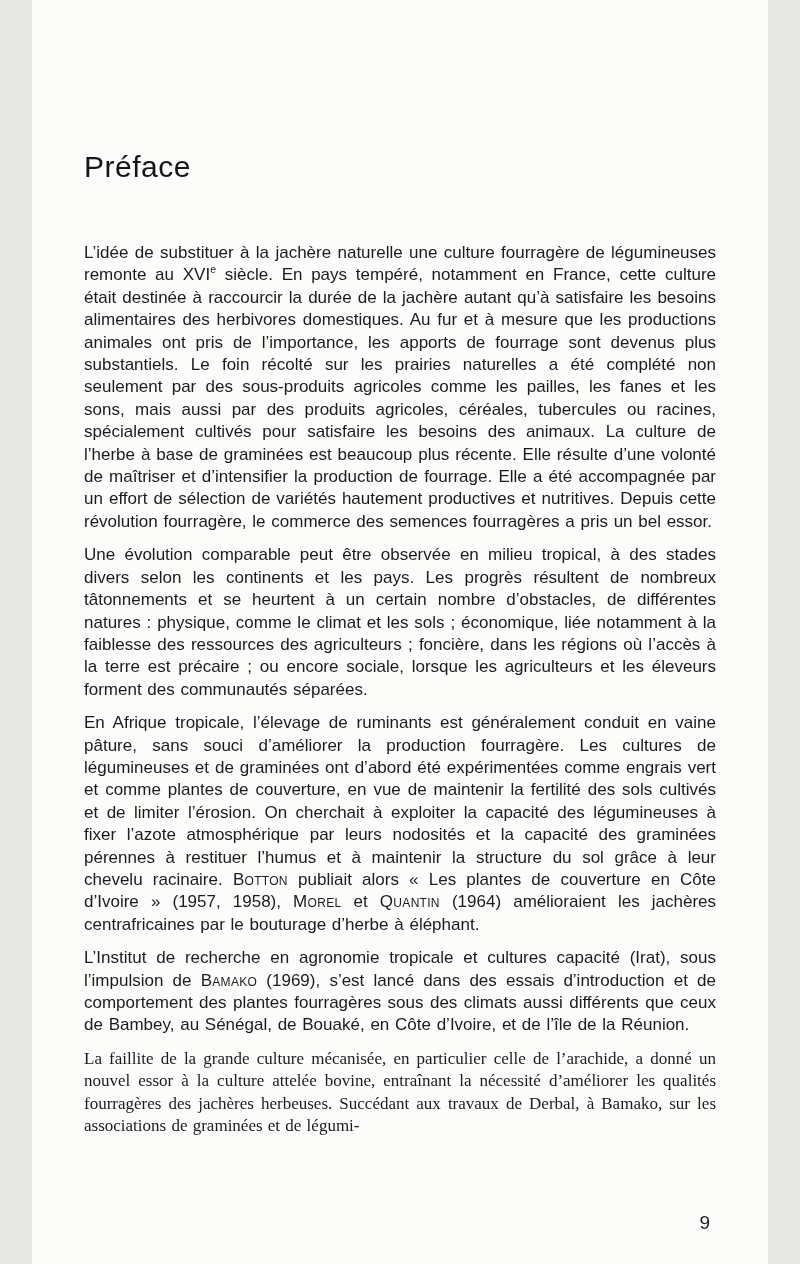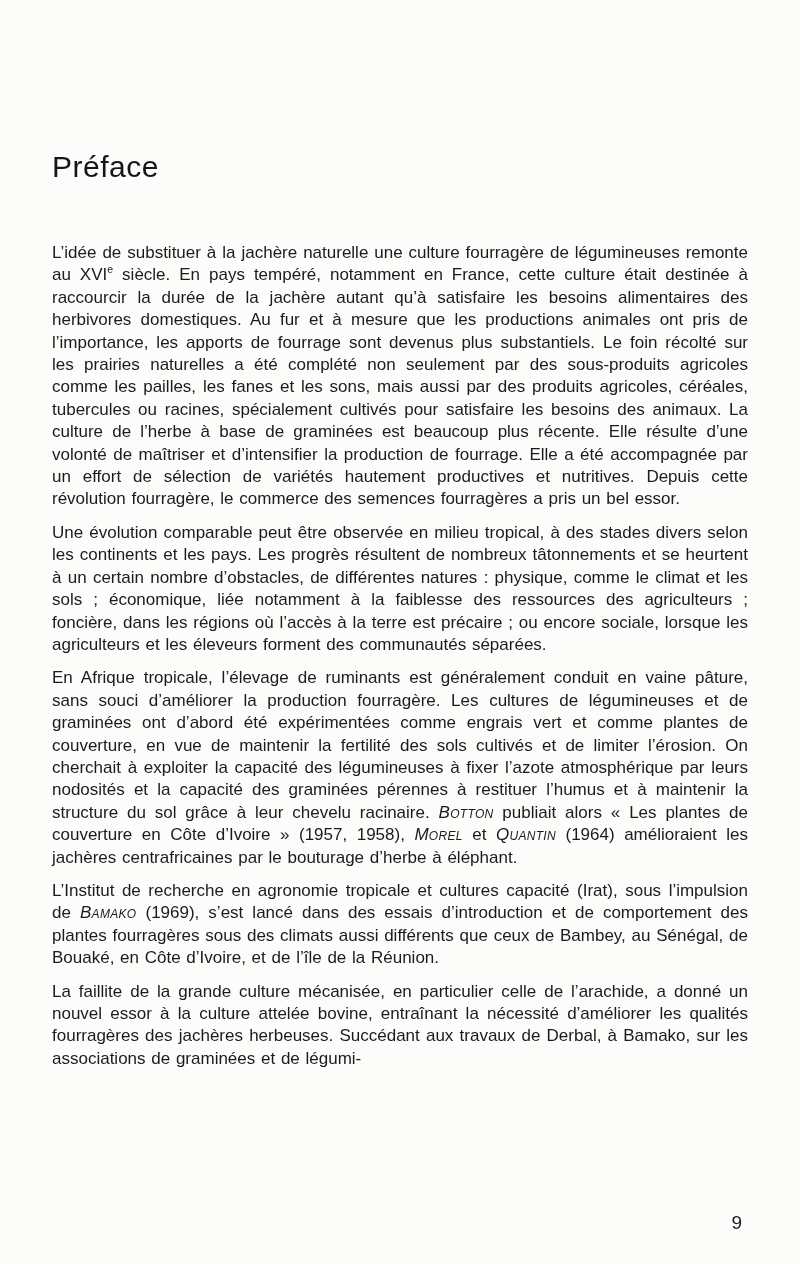--- a/index.html
+++ b/index.html
@@ -2,21 +2,21 @@
 <html><head>
 <meta charset="utf-8">
 <style>
   html, body {
     margin: 0;
     padding: 0;
     background: #e8e8e6;
   }
   .page {
     position: relative;
-    width: 800px;
+    width: 736px;
     height: 1264px;
     margin: 0 auto;
     background: #fcfcfa;
     color: #1b1b1b;
     font-family: "Liberation Sans", sans-serif;
     overflow: hidden;
     box-sizing: border-box;
     padding-left: 36px;
   }
   .content {
@@ -34,25 +34,25 @@
   }
   .paragraphs p {
     font-size: 17px;
     line-height: 22.4px;
     text-align: justify;
     margin: 0 0 11px 0;
     word-spacing: 1px;
   }
   .paragraphs p:last-child {
     margin-bottom: 0;
+    font-family: Liberation Serif, serif;
   }
   .sc {
     font-variant: small-caps;
     letter-spacing: 0.3px;
-    font-style: italic;
   }
   sup {
     font-size: 0.62em;
     line-height: 0;
   }
   .page-number {
     position: absolute;
     right: 58px;
     bottom: 30px;
     font-size: 19px;

